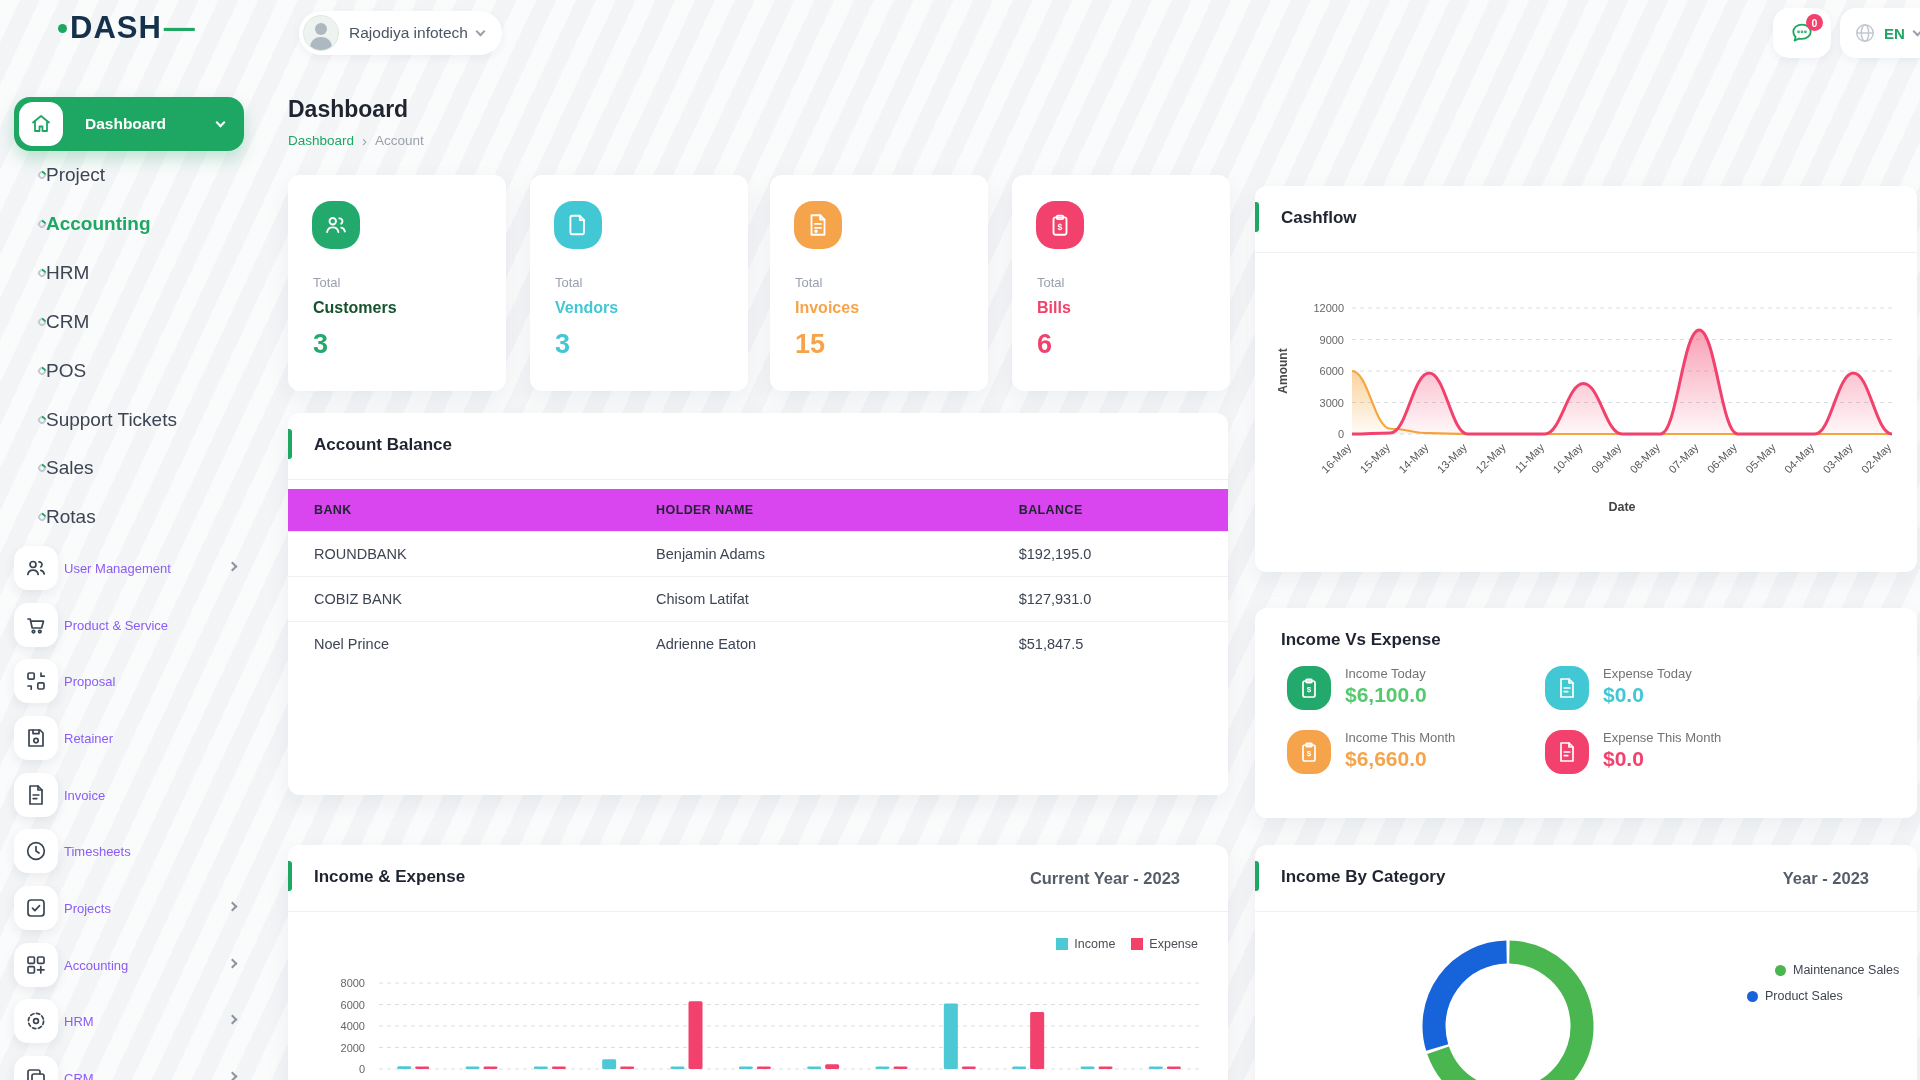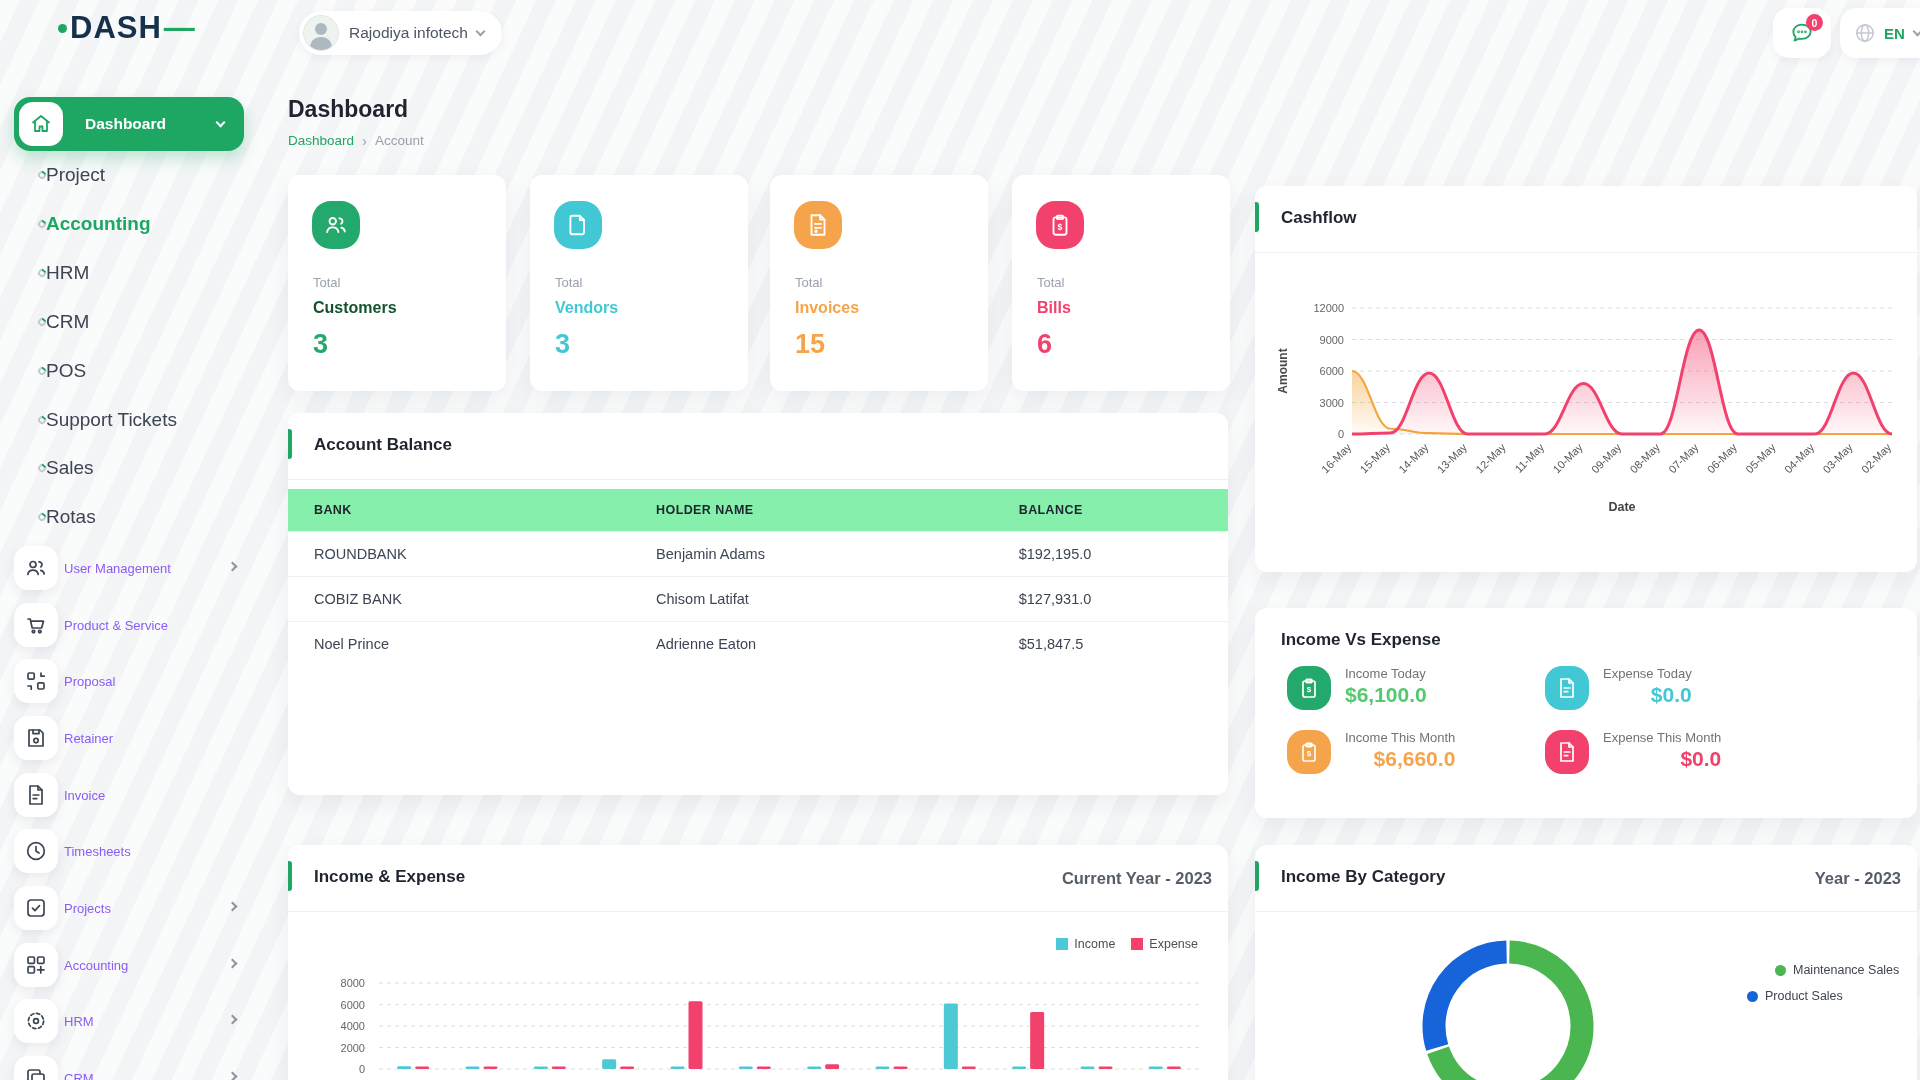--- a/index.html
+++ b/index.html
@@ -41,38 +41,38 @@
   .module .chev{ color:#8d94a0; margin-right:14px;}
   
   .pagetitle{ left:288px; top:96px; font-size:23px; font-weight:700; color:#1f2430;}
   .crumbs{ left:288px; top:132px; font-size:13.5px; display:flex; align-items:center; gap:8px;}
   .crumbs .root{ color:#1EA663; cursor:pointer;}
   .crumbs .sep{ color:#9aa1ad; font-size:15px;}
   .crumbs .cur{ color:#9aa1ad;}
   .card{ position:absolute; background:#fff; border-radius:12px; box-shadow:0 8px 24px rgba(25,40,70,.06);}
   .accent{ position:absolute; left:0; top:16px; width:4px; height:30px; background:#1EA663; border-radius:0 3px 3px 0;}
   .ctitle{ position:absolute; left:26px; top:22px; font-size:17px; font-weight:700; color:#1f2430;}
-  .csub{ position:absolute; right:16px; top:24px; font-size:16.5px; font-weight:600; color:#555d69;}
+  .csub{ position:absolute; right:48px; top:24px; font-size:16.5px; font-weight:600; color:#555d69;}
   .divider{ position:absolute; left:0; right:0; height:1px; background:#eef0f3;}
   
   .stat .squircle{ position:absolute; left:24px; top:26px; width:48px; height:48px; border-radius:19px; display:flex; align-items:center; justify-content:center; color:#fff;}
   .stat .cat{ position:absolute; left:25px; top:100px; font-size:13px; color:#9aa1ad;}
   .stat .name{ position:absolute; left:25px; top:124px; font-size:16px; font-weight:600;}
   .stat .val{ position:absolute; left:25px; top:154px; font-size:27px; font-weight:600;}
   
   table.bal{ position:absolute; left:0; top:76px; width:100%; border-collapse:collapse; }
-  table.bal th{ text-align:left; background:#86efac; font-size:12.5px; letter-spacing:.4px; color:#1f2430; padding:14px 0 14px 26px; font-weight:700;}
+  table.bal th{ text-align:left; background:#d946ef; font-size:12.5px; letter-spacing:.4px; color:#1f2430; padding:14px 0 14px 26px; font-weight:700;}
   table.bal td{ font-size:14.5px; color:#3d4453; padding:14px 0 14px 26px; border-top:1px solid #eef0f3;}
   table.bal tr td:last-child, table.bal tr th:last-child{ padding-left:0;}
   
   .ive-item{ position:absolute; display:flex; cursor:default;}
   .ive-item .squircle{ width:44px; height:44px; border-radius:17px; display:flex; align-items:center; justify-content:center; color:#fff; flex:0 0 auto;}
   .ive-item .txt{ margin-left:14px;}
   .ive-item .l{ font-size:13px; color:#737373;}
-  .ive-item .v{ font-size:21px; font-weight:700; margin-top:2px;text-align:right;}
+  .ive-item .v{ font-size:21px; font-weight:700; margin-top:2px;}
   
   .legend-row{ position:absolute; display:flex; gap:16px; align-items:center; font-size:12.5px; color:#4a4f58;}
   .legend-row .sw{ width:12px; height:12px; display:inline-block; margin-right:6px; vertical-align:-2px;}
   .dleg{ position:absolute; font-size:12.5px; color:#3f4652; display:flex; align-items:center;}
   .dleg .dotsw{ width:11px; height:11px; border-radius:50%; margin-right:7px;}
   svg text{ font-family:"Liberation Sans", sans-serif; }
 </style>
 </head>
 <body>
 

